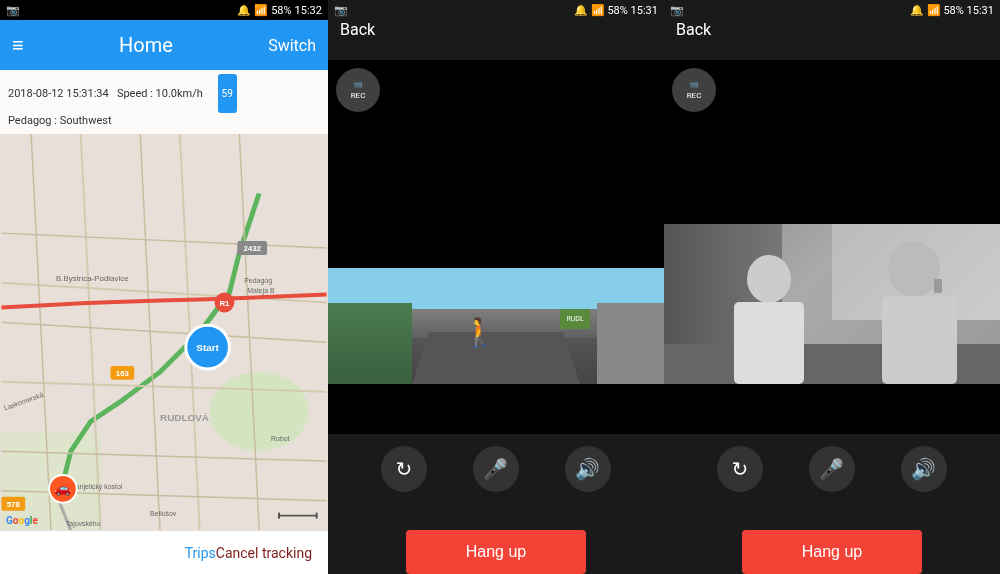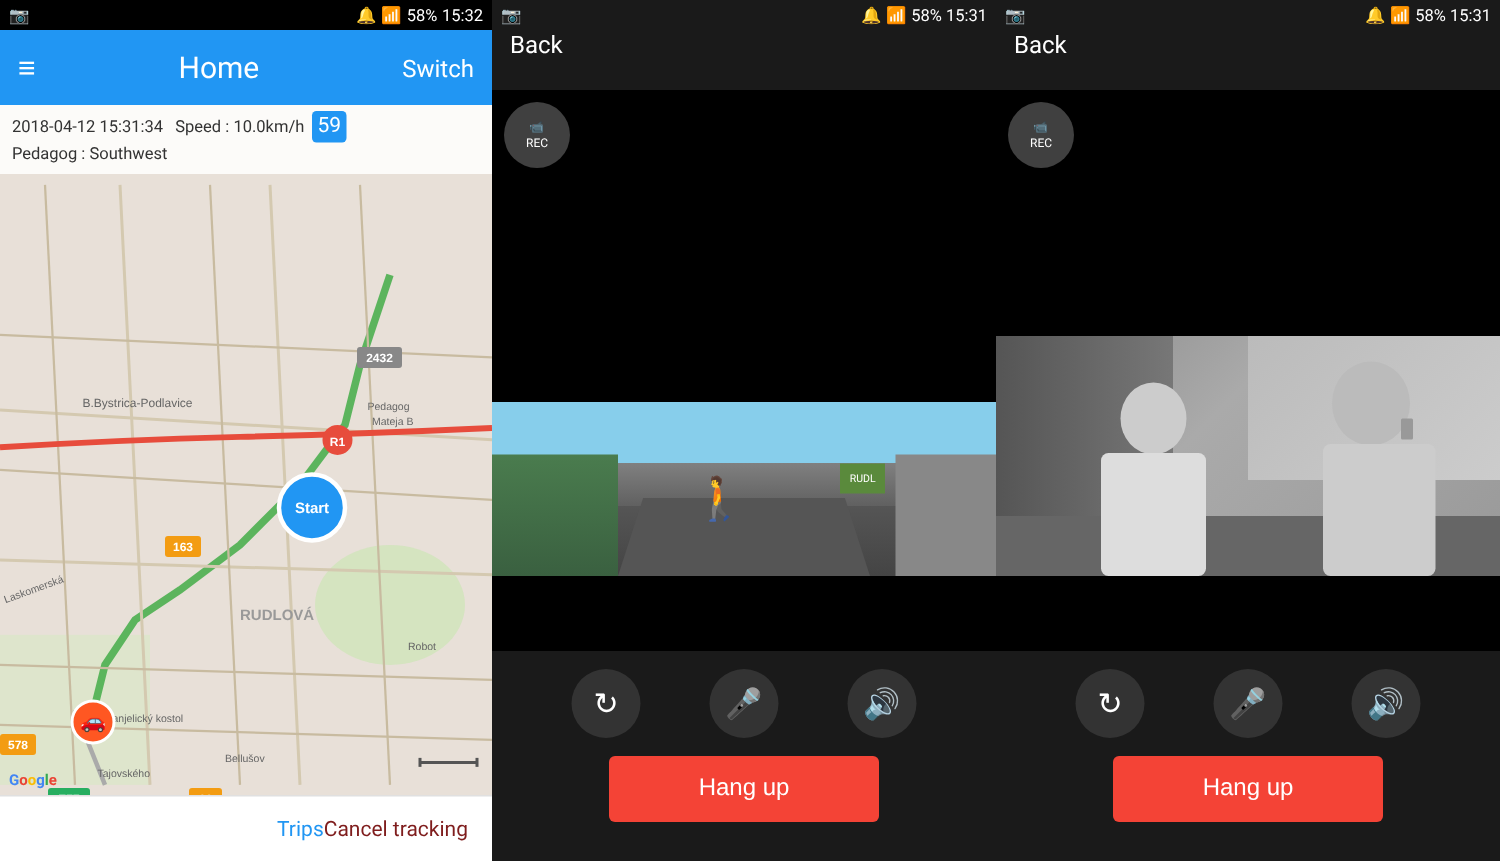--- a/index.html
+++ b/index.html
@@ -53,23 +53,23 @@
       padding: 4px 8px;
       font-size: 11px;
       color: #333;
       line-height: 1.5;
     }
     .info-bar .speed-tag {
       display: inline-block;
       background: #2196F3;
       color: #fff;
       border-radius: 3px;
-      padding: 0 4px;
-      font-size: 14px;
-      margin-left: 2px;
+      padding: 12px 4px;
+      font-size: 10px;
+      margin-left: 12px;
     }
 
     
     .map-area {
       flex: 1;
       position: relative;
       overflow: hidden;
     }
     .map-bg {
       width: 100%;
@@ -179,21 +179,21 @@
       align-items: center;
       justify-content: center;
       color: #fff;
       font-size: 20px;
     }
 
     .hangup-area {
       background: #1a1a1a;
       height: 70px;
       display: flex;
-      align-items: flex-start;
+      align-items: flex-end;
       justify-content: center;
     }
 
     .hangup-btn {
       background: #F44336;
       color: #fff;
       border: none;
       border-radius: 4px;
       width: 180px;
       height: 44px;
@@ -325,21 +325,21 @@
   </div>
 
   <div class="top-bar">
     <span class="menu-icon">≡</span>
     <span class="title">Home</span>
     <span class="switch-btn">Switch</span>
   </div>
 
   <div class="info-bar">
     <div>
-      <span>2018-04-12 15:31:34</span>
+      <span>2018-08-12 15:31:34</span>
       &nbsp;
       <span>Speed :</span>
       <span>10.0km/h</span>
       <span class="speed-tag">59</span>
     </div>
     <div>
       <span>Pedagog :</span>
       <span>Southwest</span>
     </div>
   </div>

